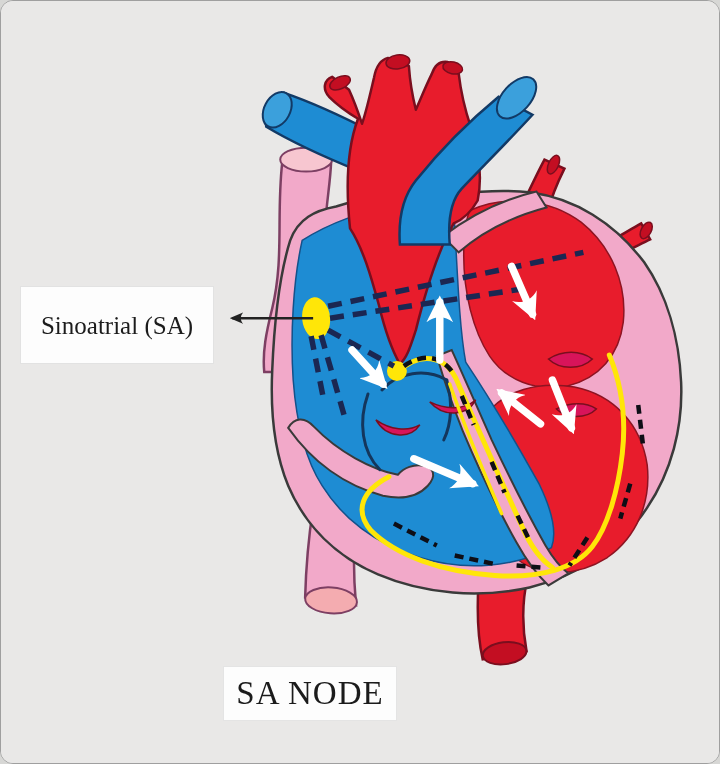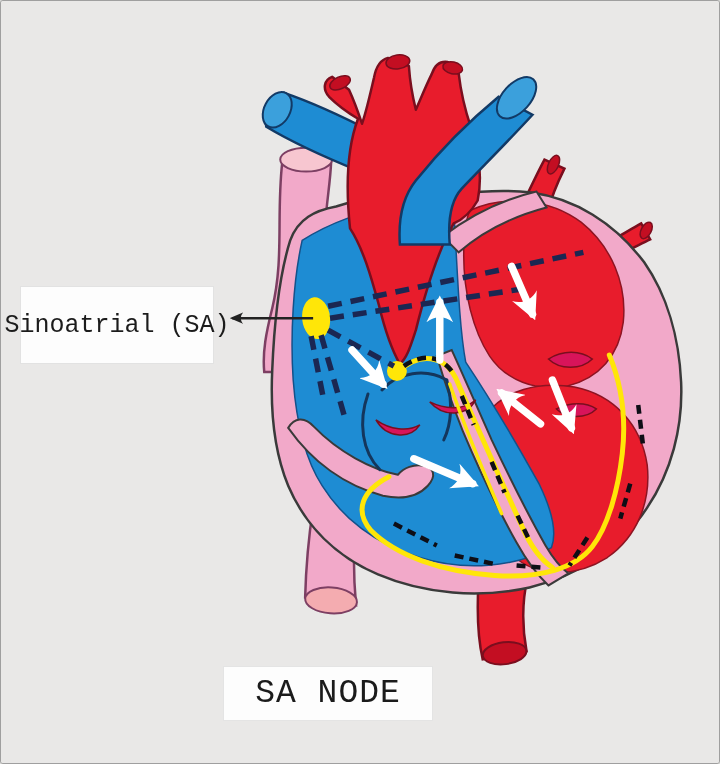--- a/index.html
+++ b/index.html
@@ -1,31 +1,31 @@
 <!DOCTYPE html>
 <html style="--c-bg: #e9e8e7; --c-red: #e81c2c; --c-red_dark: #c30e22; --c-blue: #1e8cd3; --c-blue_cap: #3ba0dc; --c-pink: #f2a9c9; --c-pink_light: #f7c6d0; --c-salmon: #f4acb0; --c-yellow: #ffe608; --c-navy_dash: #1b2752; --c-ink_dash: #0e0e16; --c-valve: #d8145a; --c-arrow_white: #ffffff; --c-callout_line: #222222;"><head>
 <meta charset="utf-8">
 <style>
   html,body{margin:0;padding:0;background:#d7d7d5;}
   .stage{
     position:relative;width:718px;height:762px;margin:0 auto;
     background:var(--c-bg,#e9e8e7);
-    border:1px solid #9f9f9f;border-radius:3px;overflow:hidden;
-    font-family:Liberation Mono, monospace;
+    border:1px solid #9f9f9f;border-radius:13px;overflow:hidden;
+    font-family:Liberation Serif, serif;
     text-align:center;
   }
   .stage svg{position:absolute;left:0;top:0;}
   .callout{
     position:absolute;left:20px;top:286px;width:192px;height:76px;
     background:#fdfdfd;box-shadow:0 0 0 1px #e2e2e2;
     display:flex;flex-direction:column;justify-content:center;align-items:center;
     color:#1c1c1c;font-size:25px;line-height:35px;white-space:nowrap;
   }
   .caption{
-    position:absolute;left:223px;top:666px;width:208px;height:53px;
+    position:absolute;left:223px;top:666px;width:172px;height:53px;
     background:#fdfdfd;box-shadow:0 0 0 1px #e4e4e4;
     display:flex;align-items:center;justify-content:center;
     color:#1b1b1b;font-size:33px;letter-spacing:1px;white-space:nowrap;
   }
   .outline-red{stroke:#7a0e1e;}
   .outline-blue{stroke:#123a66;}
   .outline-pink{stroke:#7d3f63;}
   .outline-wall{stroke:#3a3a3a;}
 </style>
 </head>

